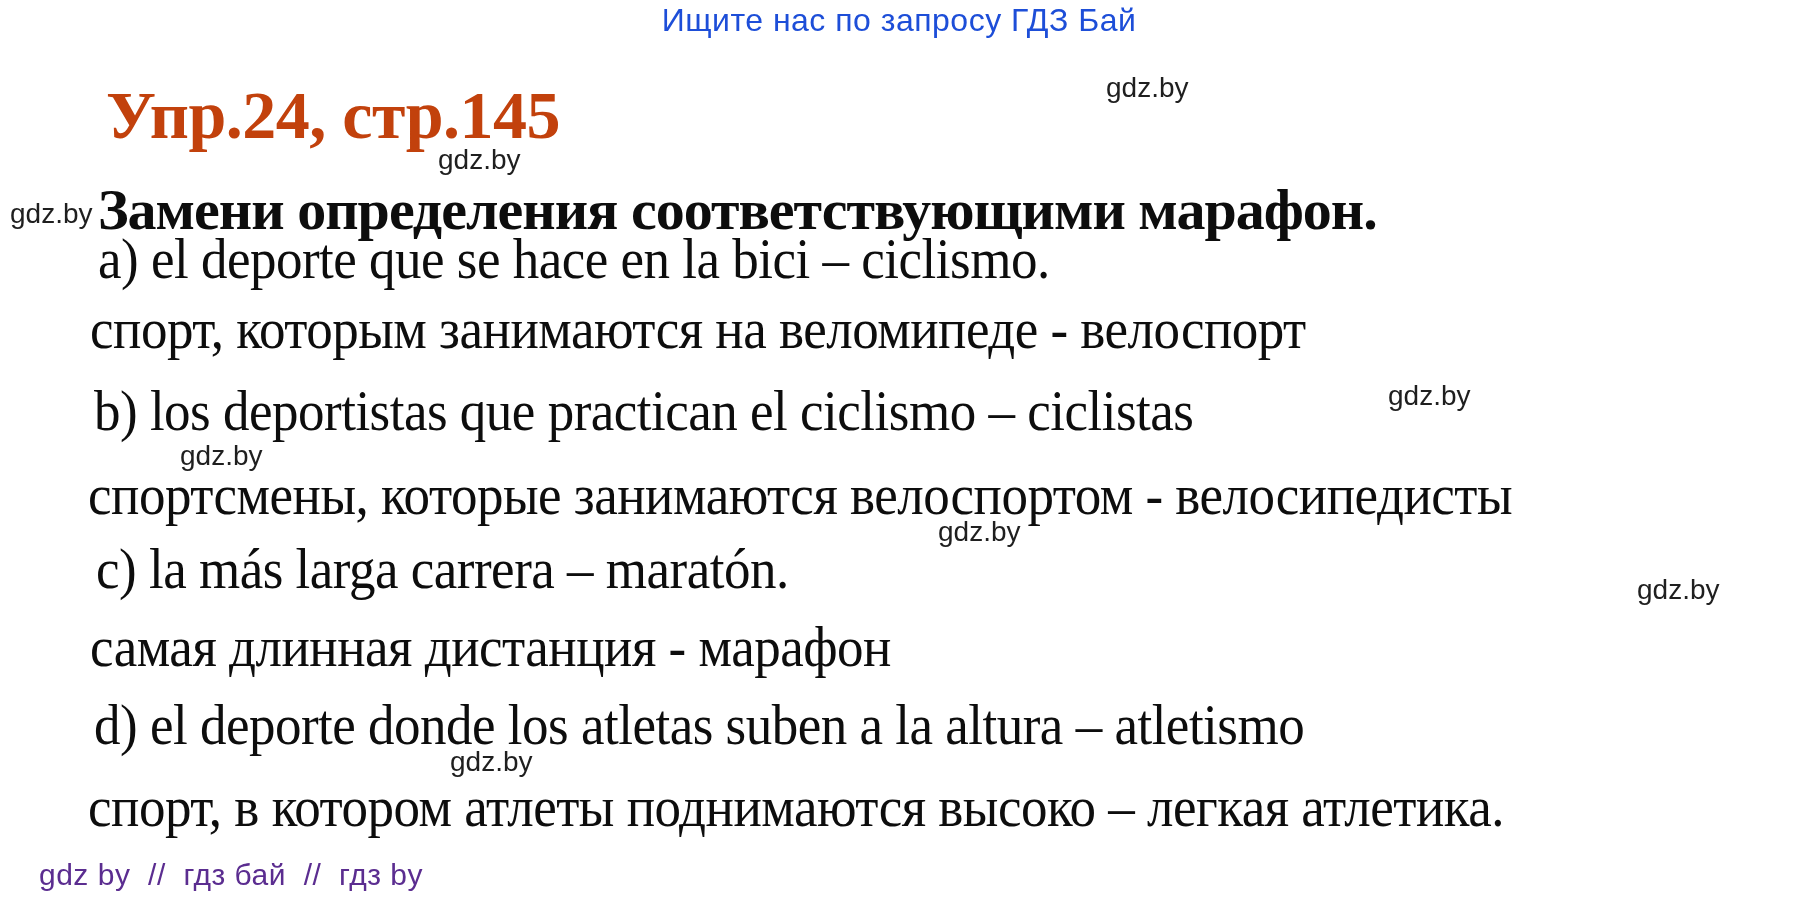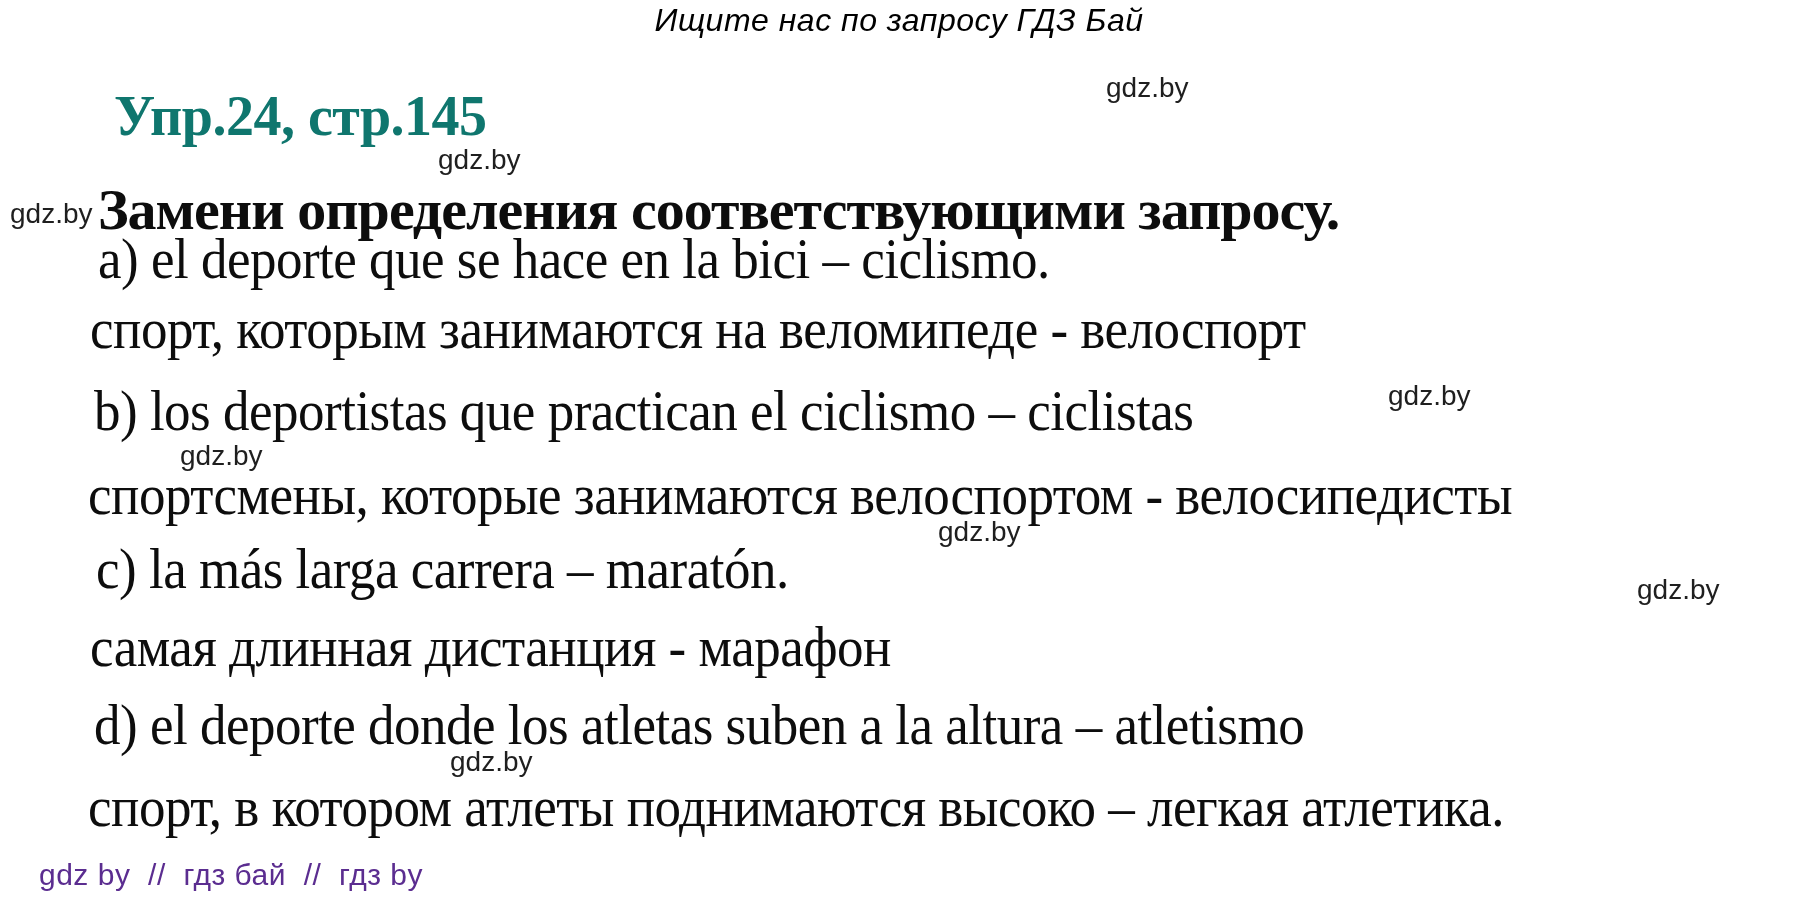--- a/index.html
+++ b/index.html
@@ -23,25 +23,25 @@
     text-align: center;
     font-family: "Liberation Sans", sans-serif;
     font-size: 32px;
     font-weight: 400;
     letter-spacing: 0.5px;
   }
   .title {
     position: absolute;
     left: 98px;
     top: 68px;
-    margin: 16px;
+    margin: 8px;
     font-family: "Liberation Serif", serif;
-    font-size: 56px;
+    font-size: 68px;
     font-weight: 700;
-    color: #0f766e;
+    color: #c2410c;
     letter-spacing: -0.5px;
   }
   .instruction {
     position: absolute;
     left: 98px;
     top: 176px;
     font-size: 58px;
     font-weight: 700;
     color: #0d0d0d;
     letter-spacing: -1px;
@@ -93,29 +93,29 @@
     white-space: pre;
     letter-spacing: 0.5px;
     padding-left: 39px;
   }
 </style>
 </head>
 <body>
 
 <div class="page">
 
-  <div class="banner" style="color: #000000; font-style: italic;">Ищите нас по запросу ГДЗ Бай</div>
+  <div class="banner" style="color: #1d4ed8;">Ищите нас по запросу ГДЗ Бай</div>
 
   <div class="wm wm-b" style="color: rgb(31, 31, 31);">gdz.by</div>
 
   <h1 class="title">Упр.24, стр.145</h1>
 
   <div class="wm wm-a" style="color: rgb(31, 31, 31);">gdz.by</div>
 
-  <div class="instruction">Замени определения соответствующими запросу.</div>
+  <div class="instruction">Замени определения соответствующими марафон.</div>
 
   <div class="wm wm-c" style="color: rgb(31, 31, 31);">gdz.by</div>
 
   <div class="line line-a-es">a) el deporte que se hace en la bici – ciclismo.</div>
 
   <div class="line line-a-ru">спорт, которым занимаются на веломипеде - велоспорт</div>
 
   <div class="line line-b-es">b) los deportistas que practican el ciclismo – ciclistas</div>
 
   <div class="wm wm-d" style="color: rgb(31, 31, 31);">gdz.by</div>

